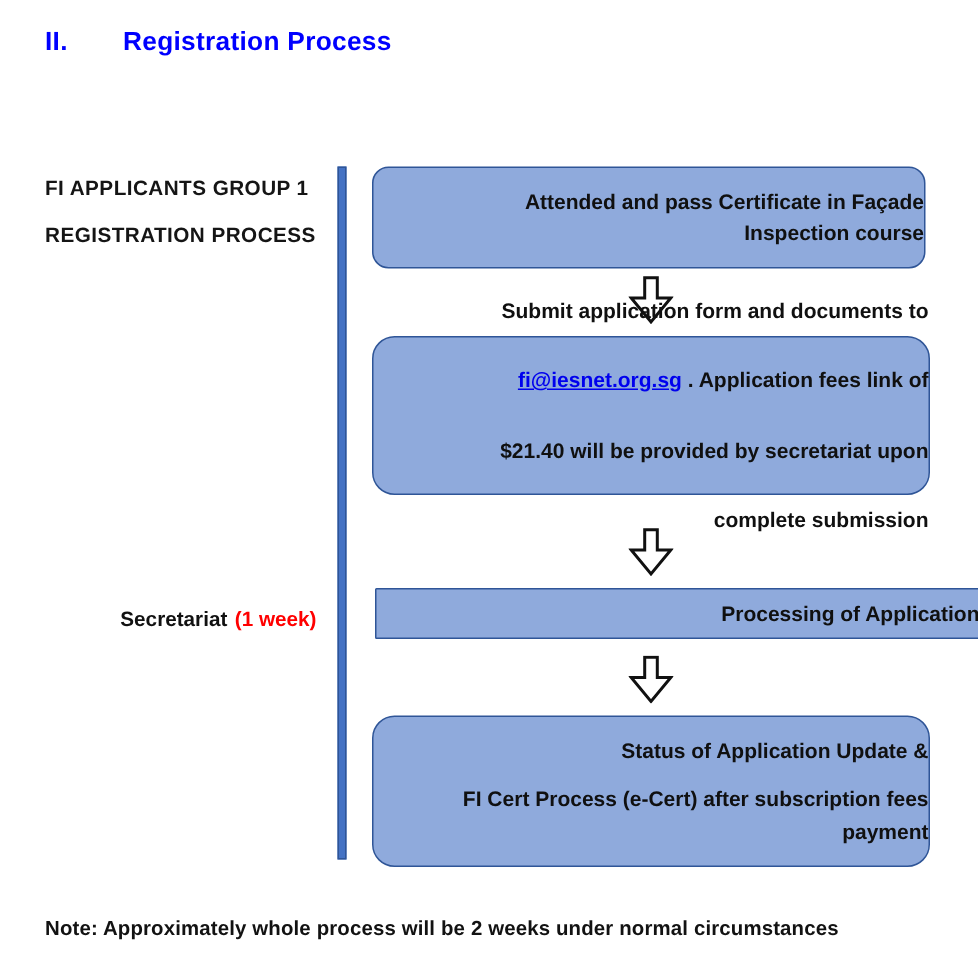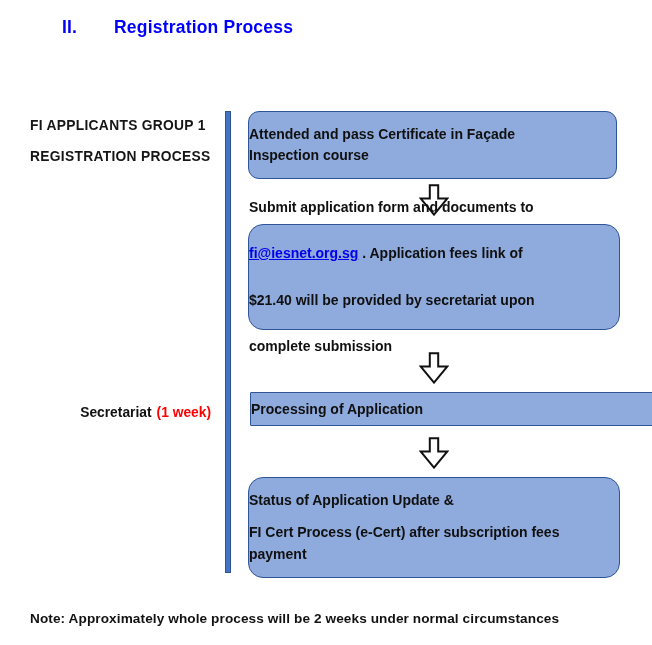--- a/index.html
+++ b/index.html
@@ -17,21 +17,21 @@
   
   .doc-title {
     position: absolute;
     left: 30px; top: 17px;
     font-size: 17.5px;
     font-weight: bold;
     color: #0000FF;
     letter-spacing: 0.2px;
     white-space: nowrap;
   }
-  .doc-title .numeral { display: inline-block; width: 52px; margin-left: 32px; }
+  .doc-title .numeral { display: inline-block; width: 52px; }
 
   
   .left-label {
     position: absolute;
     left: 30px;
     font-size: 13.8px;
     font-weight: bold;
     color: #151515;
     letter-spacing: 0.3px;
     white-space: nowrap;
@@ -60,21 +60,21 @@
     border: 1px solid #2F5597;
   }
 
   
   .flow-box {
     position: absolute;
     background: #8FAADC;
     border: 1.6px solid #2F5597;
     display: flex;
     flex-direction: column;
-    align-items: flex-start;
+    align-items: flex-end;
     justify-content: center;
     text-align: center;
     font-size: 14px;
     font-weight: bold;
     color: #101010;
     line-height: 21.5px;
   }
   .box1 { left: 248px; top: 111px; width: 369px; height: 68px; border-radius: 11px; }
   .box2 { left: 248px; top: 224px; width: 372px; height: 106px; border-radius: 15px; gap: 25px; }
   .box3 { left: 250px; top: 392px; width: 404px; height: 34px; border-radius: 1px; line-height: 18px; }

